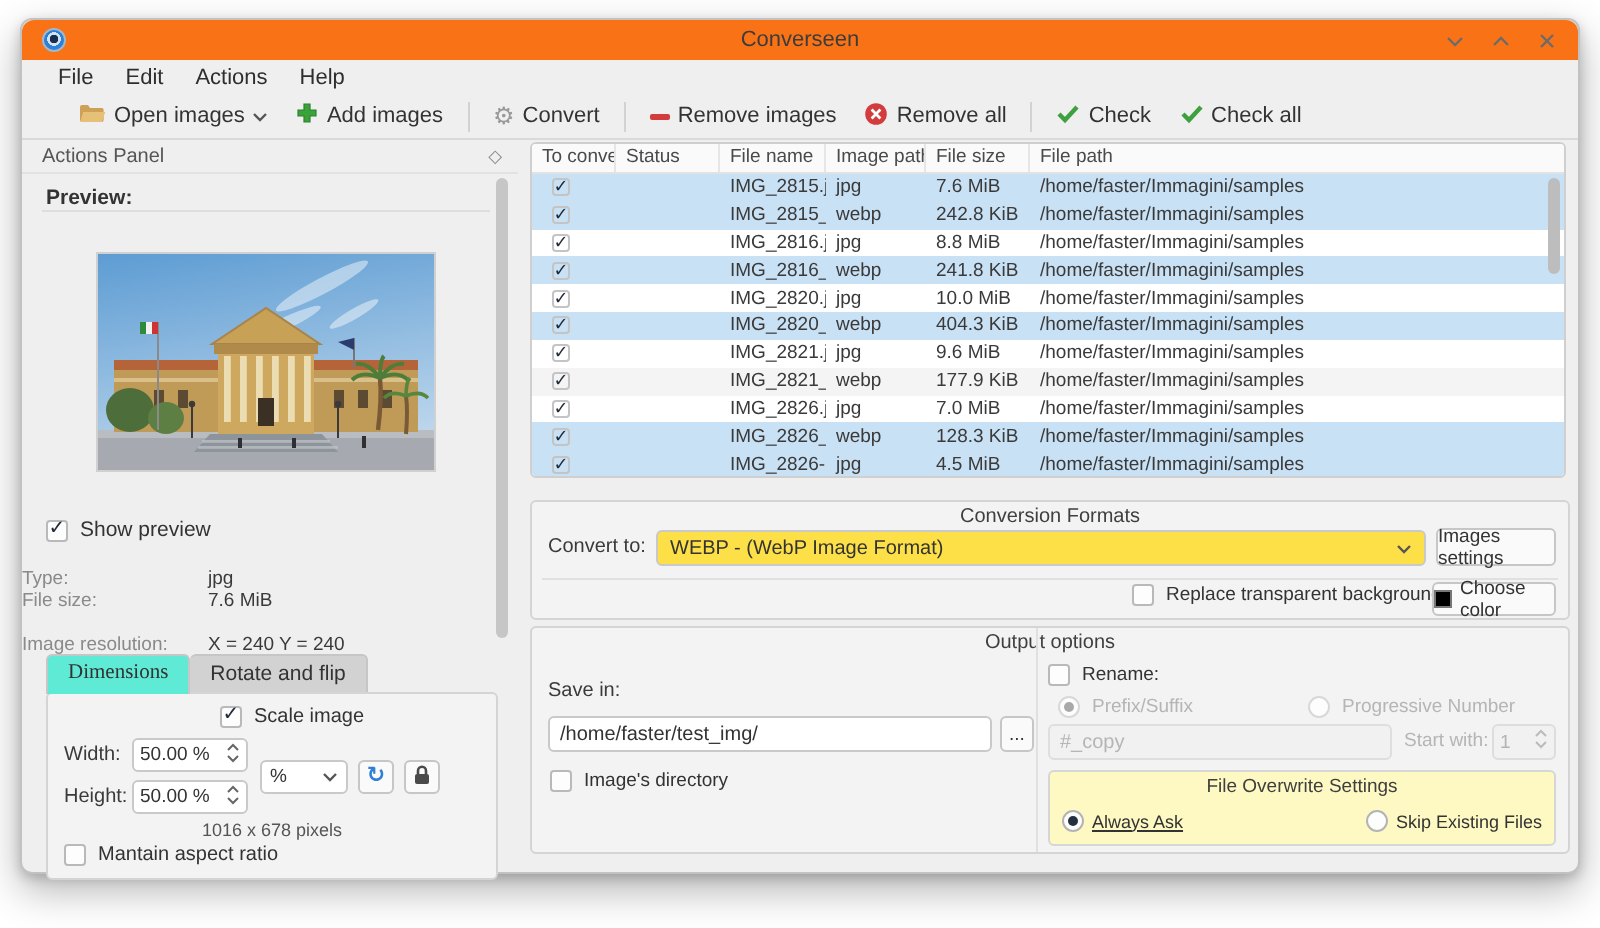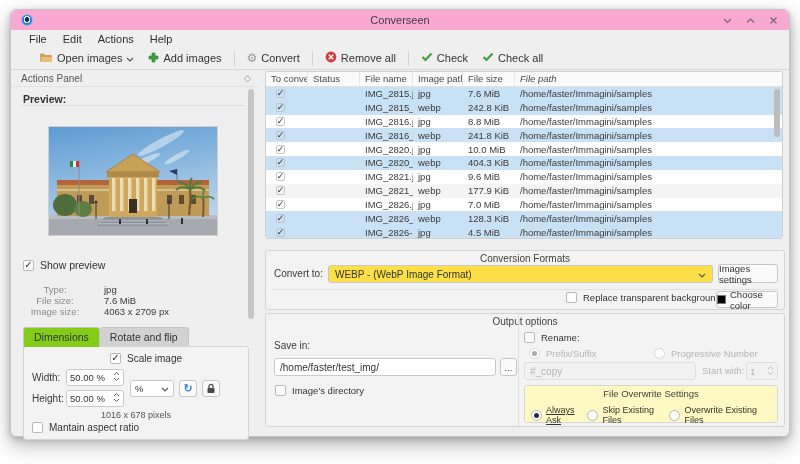--- a/index.html
+++ b/index.html
@@ -4,21 +4,21 @@
 <style>
   * { box-sizing: border-box; margin: 0; padding: 0; }
   html,body { width:800px; height:464px; background:#ffffff; overflow:hidden;
     font-family:"Liberation Sans","DejaVu Sans",sans-serif; -webkit-font-smoothing:antialiased; }
   .window { position:absolute; left:10px; top:9px; width:780px; height:428px;
     background:#efefef; border:1px solid #c2c2c2; border-radius:6px;
     box-shadow:0 8px 20px rgba(0,0,0,.30), 0 2px 6px rgba(0,0,0,.18); }
 
   
   .titlebar { position:absolute; top:0; left:0; right:0; height:20px; border-radius:6px 6px 0 0;
-    background:#f9a8d4; display:flex; align-items:center; padding:0 10px; }
+    background:#f97316; display:flex; align-items:center; padding:0 10px; }
   .app-icon { width:12px; height:12px; border-radius:50%;
     background:radial-gradient(circle at 50% 45%, #1b2d4f 0 28%, #cfe4f5 30% 45%, #2f7fd6 47% 100%);
     border:1px solid #9db8d0; }
   .title-text { position:absolute; left:0; right:0; text-align:center; font-size:11px; color:#3c3c3c; }
   .win-controls { margin-left:auto; display:flex; gap:12px; z-index:2; }
   .win-controls svg { display:block; }
 
   
   .menubar { position:absolute; top:20px; left:0; right:0; height:17px; display:flex;
     align-items:center; padding-left:10px; font-size:11px; color:#2e2e2e; }
@@ -47,25 +47,25 @@
   .row-flex { position:absolute; display:flex; align-items:center; gap:6px; font-size:10.5px; color:#333; }
   .cb { width:11px; height:11px; border:1px solid #b9b9b9; border-radius:2px; background:#fdfdfd;
     display:inline-flex; align-items:center; justify-content:center; flex:0 0 auto; }
   .cb.checked::after { content:"✓"; font-size:10px; font-weight:bold; color:#1f2a38; line-height:1; margin-top:-1px; }
   .radio { width:11px; height:11px; border:1px solid #b4b4b4; border-radius:50%; background:#fdfdfd;
     display:inline-flex; align-items:center; justify-content:center; flex:0 0 auto; }
   .radio.sel::after { content:""; width:5px; height:5px; border-radius:50%; background:#24303e; }
   .radio.dis { border-color:#d8d8d8; }
   .radio.dis.sel::after { background:#a9a9a9; }
   .info-row { position:absolute; left:0; width:234px; display:flex; font-size:9.5px; }
-  .info-lab { width:88px; text-align:center; color:#8a8a8a; flex:0 0 auto; }
+  .info-lab { width:88px; text-align:left; color:#8a8a8a; flex:0 0 auto; }
   .info-val { margin-left:5px; color:#3a3a3a; }
   .tabs { position:absolute; left:12px; top:240px; display:flex; font-size:10.5px; color:#333; }
   .tab { padding:3px 10px 4px; border:1px solid #c6c6c6; border-bottom:none; border-radius:3px 3px 0 0; }
-  .tab.active { background:#84cc16; position:relative; z-index:2; }
+  .tab.active { background:#5eead4; position:relative; z-index:2;font-family:Liberation Serif, serif; }
   .tab.inactive { background:#d2d2d2; border-left:none; }
   .gbox { position:absolute; background:#f3f3f3; border:1px solid #d4d4d4; border-radius:3px; }
   .dim-box { left:12px; top:259px; width:226px; height:94px; z-index:1; }
   .lab { position:absolute; font-size:10px; color:#3a3a3a; white-space:nowrap; }
   .spin { position:absolute; height:17px; background:#fff; border:1px solid #c9c9c9; border-radius:3px;
     font-size:9.5px; color:#333; display:flex; align-items:center; padding:0 3px; }
   .spin .arrows, .combo .chev { margin-left:auto; }
   .spin.dis { background:#f1f1f1; color:#b3b3b3; border-color:#ddd; }
   .combo { position:absolute; height:17px; background:#fff; border:1px solid #c9c9c9; border-radius:3px;
     font-size:9.5px; color:#333; display:flex; align-items:center; padding:0 4px; }
@@ -74,21 +74,21 @@
   .refresh-glyph { color:#2f7fd6; font-size:11px; font-weight:bold; line-height:1; }
   .center-txt { position:absolute; left:0; right:0; text-align:center; }
   .vscroll { position:absolute; width:6px; border-radius:3px; background:#c6c6c6; }
 
   
   .table-box { position:absolute; left:254px; top:1px; width:518px; height:168px; background:#fff;
     border:1px solid #cfcfcf; border-radius:3px; overflow:hidden; }
   .thead { display:flex; height:15px; background:#fafafa; border-bottom:1px solid #e2e2e2;
     font-size:9.5px; color:#4a4a4a; }
   .th { padding:1px 0 0 5px; border-right:1px solid #e6e6e6; white-space:nowrap; overflow:hidden; }
-  .th:last-child { border-right:none;font-style:italic; }
+  .th:last-child { border-right:none; }
   .c1{width:42px;flex:0 0 auto}.c2{width:52px;flex:0 0 auto}.c3{width:53px;flex:0 0 auto}
   .c4{width:50px;flex:0 0 auto}.c5{width:52px;flex:0 0 auto}.c6{flex:1}
   .tbody { display:flex; flex-direction:column; height:152px; }
   .tr { flex:1; display:flex; align-items:center; font-size:9.5px; color:#3a3a3a; background:#fff; }
   .tr.alt { background:#f4f4f4; }
   .tr.sel { background:#c9e1f4; }
   .td { padding-left:5px; white-space:nowrap; overflow:hidden; }
   .row-check { width:9px; height:9px; border:1px solid #c4c4c4; border-radius:2px; margin-left:5px;
     display:flex; align-items:center; justify-content:center; font-size:9px; font-weight:bold; color:#1f2a38; line-height:1; background:transparent; }
   .table-scroll { position:absolute; right:2px; top:17px; width:6px; height:48px; border-radius:3px; background:#bdbdbd; }
@@ -161,20 +161,24 @@
           </svg></span>
       <span>Add images</span>
     </span>
     <span class="tsep"></span>
     <span class="tbtn">
       <span class="gear-glyph">⚙</span>
       <span>Convert</span>
     </span>
     <span class="tsep"></span>
     <span class="tbtn">
+      <span class="minus-glyph"></span>
+      <span>Remove images</span>
+    </span>
+    <span class="tbtn">
       <span><svg width="12" height="12" viewBox="0 0 12 12">
             <circle cx="6" cy="6" r="5.4" fill="#d23c3c"></circle>
             <path d="M3.8 3.8 L8.2 8.2 M8.2 3.8 L3.8 8.2" stroke="#fff" stroke-width="1.4"></path>
           </svg></span>
       <span>Remove all</span>
     </span>
     <span class="tsep"></span>
     <span class="tbtn">
       <span><svg width="12" height="10" viewBox="0 0 12 10">
             <polyline points="1.5,5 4.5,8 10.5,1.5" fill="none" stroke="#3fa03f" stroke-width="2.2"></polyline>
@@ -290,23 +294,23 @@
       </div>
 
       <div class="info-row" style="top:197px;">
         <span class="info-lab">Type:</span>
         <span class="info-val">jpg</span>
       </div>
       <div class="info-row" style="top:208px;">
         <span class="info-lab">File size:</span>
         <span class="info-val">7.6 MiB</span>
       </div>
-      <div class="info-row" style="top:219px;">
-        <span class="info-lab">Image size:</span>
-        <span class="info-val">4063 x 2709 px</span>
+      <div class="info-row" style="top:230px;">
+        <span class="info-lab">Image resolution:</span>
+        <span class="info-val">X = 240 Y = 240</span>
       </div>
 
       <div class="tabs">
         <span class="tab active">Dimensions</span>
         <span class="tab inactive">Rotate and flip</span>
       </div>
 
       <div class="gbox dim-box">
         <div class="row-flex" style="left:86px; top:6px; position:absolute;">
           <span class="cb checked"></span>
@@ -543,22 +547,18 @@
         <div class="box-title" style="top:2px; font-size:9.5px;">File Overwrite Settings</div>
         <div style="position:absolute; left:6px; right:6px; top:19px; display:flex; justify-content:space-between;">
           <span class="row-flex" style="position:static; gap:4px;text-decoration:underline;">
             <span class="radio sel"></span>
             <span style="font-size:9px;">Always Ask</span>
           </span>
           <span class="row-flex" style="position:static; gap:4px;">
             <span class="radio"></span>
             <span style="font-size:9px;">Skip Existing Files</span>
           </span>
-          <span class="row-flex" style="position:static; gap:4px;">
-            <span class="radio"></span>
-            <span style="font-size:9px;">Overwrite Existing Files</span>
-          </span>
         </div>
       </div>
     </div>
 
   </div>
 </div>
 
 </body></html>

